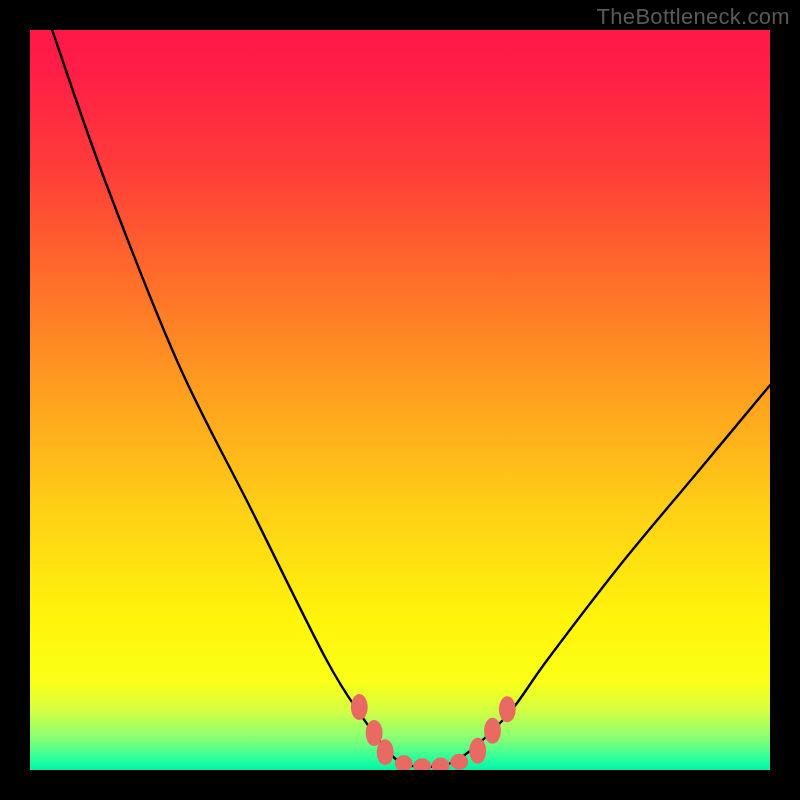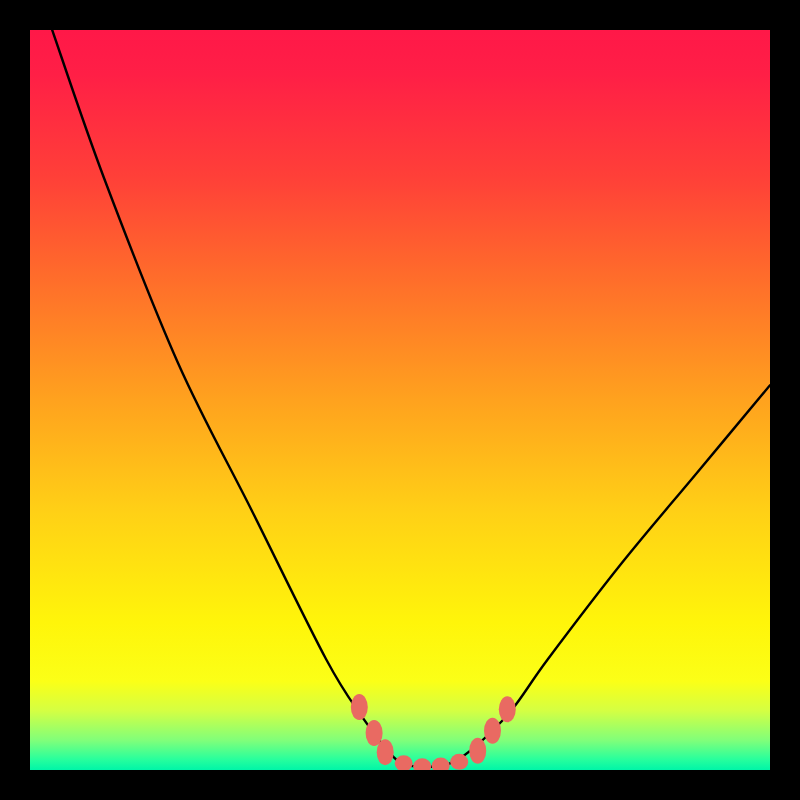--- a/index.html
+++ b/index.html
@@ -87,14 +87,15 @@
           <ellipse rx="9" ry="8" cx="392.20000000000005" cy="736.3" fill="#e96a62"></ellipse>
           <ellipse rx="9" ry="8" cx="410.70000000000005" cy="735.56" fill="#e96a62"></ellipse>
           <ellipse rx="9" ry="8" cx="429.2" cy="731.86" fill="#e96a62"></ellipse>
           <ellipse rx="8.5" ry="13" cx="447.7" cy="720.76" fill="#e96a62"></ellipse>
           <ellipse rx="8.5" ry="13" cx="462.5" cy="700.78" fill="#e96a62"></ellipse>
           <ellipse rx="8.5" ry="13" cx="477.3" cy="679.32" fill="#e96a62"></ellipse>
         </g>
     </svg>
   </div>
 
+  <div class="watermark">TheBottleneck.com</div>
 
 </div>
 
 </body></html>

